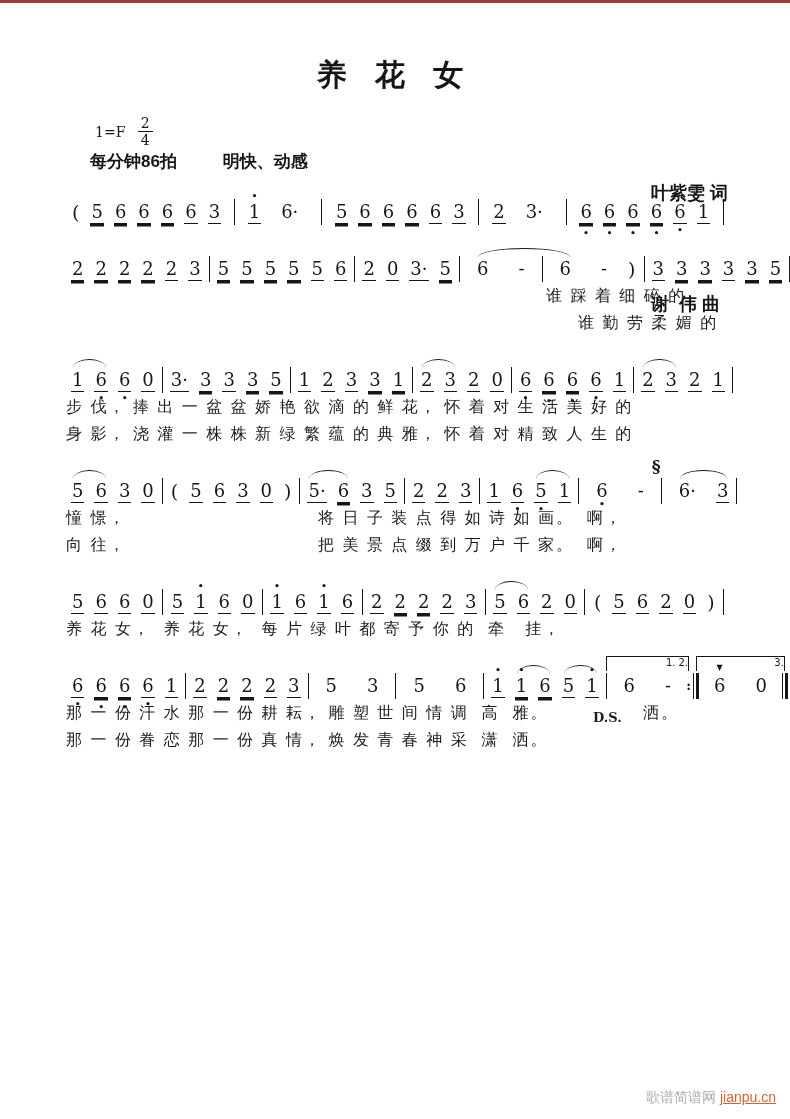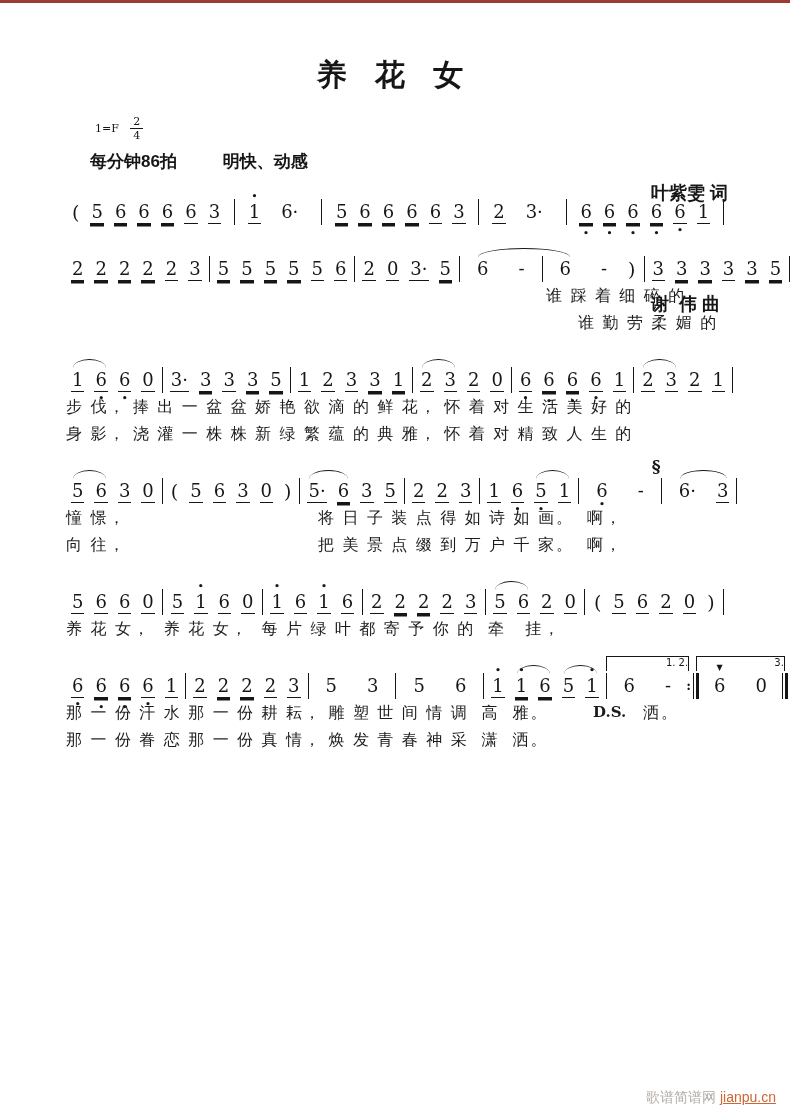--- a/index.html
+++ b/index.html
@@ -3,21 +3,21 @@
 <meta charset="utf-8">
 <style>
   html,body{margin:0;padding:0;background:#e8e8e8;}
   .page{position:relative;width:790px;height:1119px;margin:0 auto;background:#fff;
         font-family:"Liberation Sans",sans-serif;color:#161616;overflow:hidden;
         border-top:3px solid #9e3b33;box-sizing:border-box;}
   .title{position:absolute;top:52px;left:0;width:100%;text-align:center;
          font-family:Liberation Sans, sans-serif;font-size:30px;font-weight:bold;letter-spacing:10px;}
   .credits{position:absolute;top:98px;right:62px;text-align:left;font-size:18px;
            font-weight:bold;line-height:37px;white-space:pre;}
-  .keysig{position:absolute;top:113px;left:95px;font-size:11px;font-family:"DejaVu Serif",serif;}
+  .keysig{position:absolute;top:113px;left:95px;font-size:14px;font-family:"DejaVu Serif",serif;}
   .keysig .tonic{vertical-align:middle;}
   .frac{display:inline-block;vertical-align:middle;margin-left:8px;text-align:center;line-height:1;}
   .frac .num{display:block;border-bottom:1px solid #161616;padding:0 3px 1px;}
   .frac .den{display:block;padding-top:1px;}
   .temporow{position:absolute;top:147px;left:90px;font-size:17px;font-weight:bold;}
   .temporow .mood{margin-left:41px;}
   #score{position:absolute;top:176px;left:66px;width:660px;}
   .m-line{margin-bottom:9px;}
   .notes-row{display:flex;align-items:center;justify-content:space-between;
              padding-top:18px;position:relative;min-height:30px;}
@@ -43,21 +43,21 @@
   .slur{position:absolute;height:8px;border-top:1.5px solid #161616;
         border-radius:100% 100% 0 0 / 200% 200% 0 0;}
   .segno{position:absolute;top:-24px;left:-12px;font-size:17px;font-weight:bold;
          font-family:"DejaVu Serif",serif;}
   .volta{position:absolute;top:-19px;left:-3px;right:-3px;height:15px;
          border:1px solid #161616;border-bottom:none;font-size:10px;
          padding:1px 0 0 4px;box-sizing:border-box;line-height:10px;text-align:right;
          font-family:"DejaVu Sans",sans-serif;}
   .lyr{position:relative;height:27px;font-size:16px;color:#1c1c1c;}
   .lyr .seg{position:absolute;top:2px;white-space:pre;letter-spacing:2px;}
-  .lyr .ds{font-size:15px;font-weight:bold;letter-spacing:0;font-family:"DejaVu Serif",serif;}
+  .lyr .ds{font-size:13px;font-weight:bold;letter-spacing:0;font-family:"DejaVu Serif",serif;margin-top:7px;}
   .watermark{position:absolute;right:14px;bottom:12px;font-size:14px;}
 </style>
 </head>
 <body>
 
 <div class="page">
   <div class="title">养 花 女</div>
   <div class="credits">
     <div>叶紫雯 词</div>
     <div>谢  伟 曲</div>

